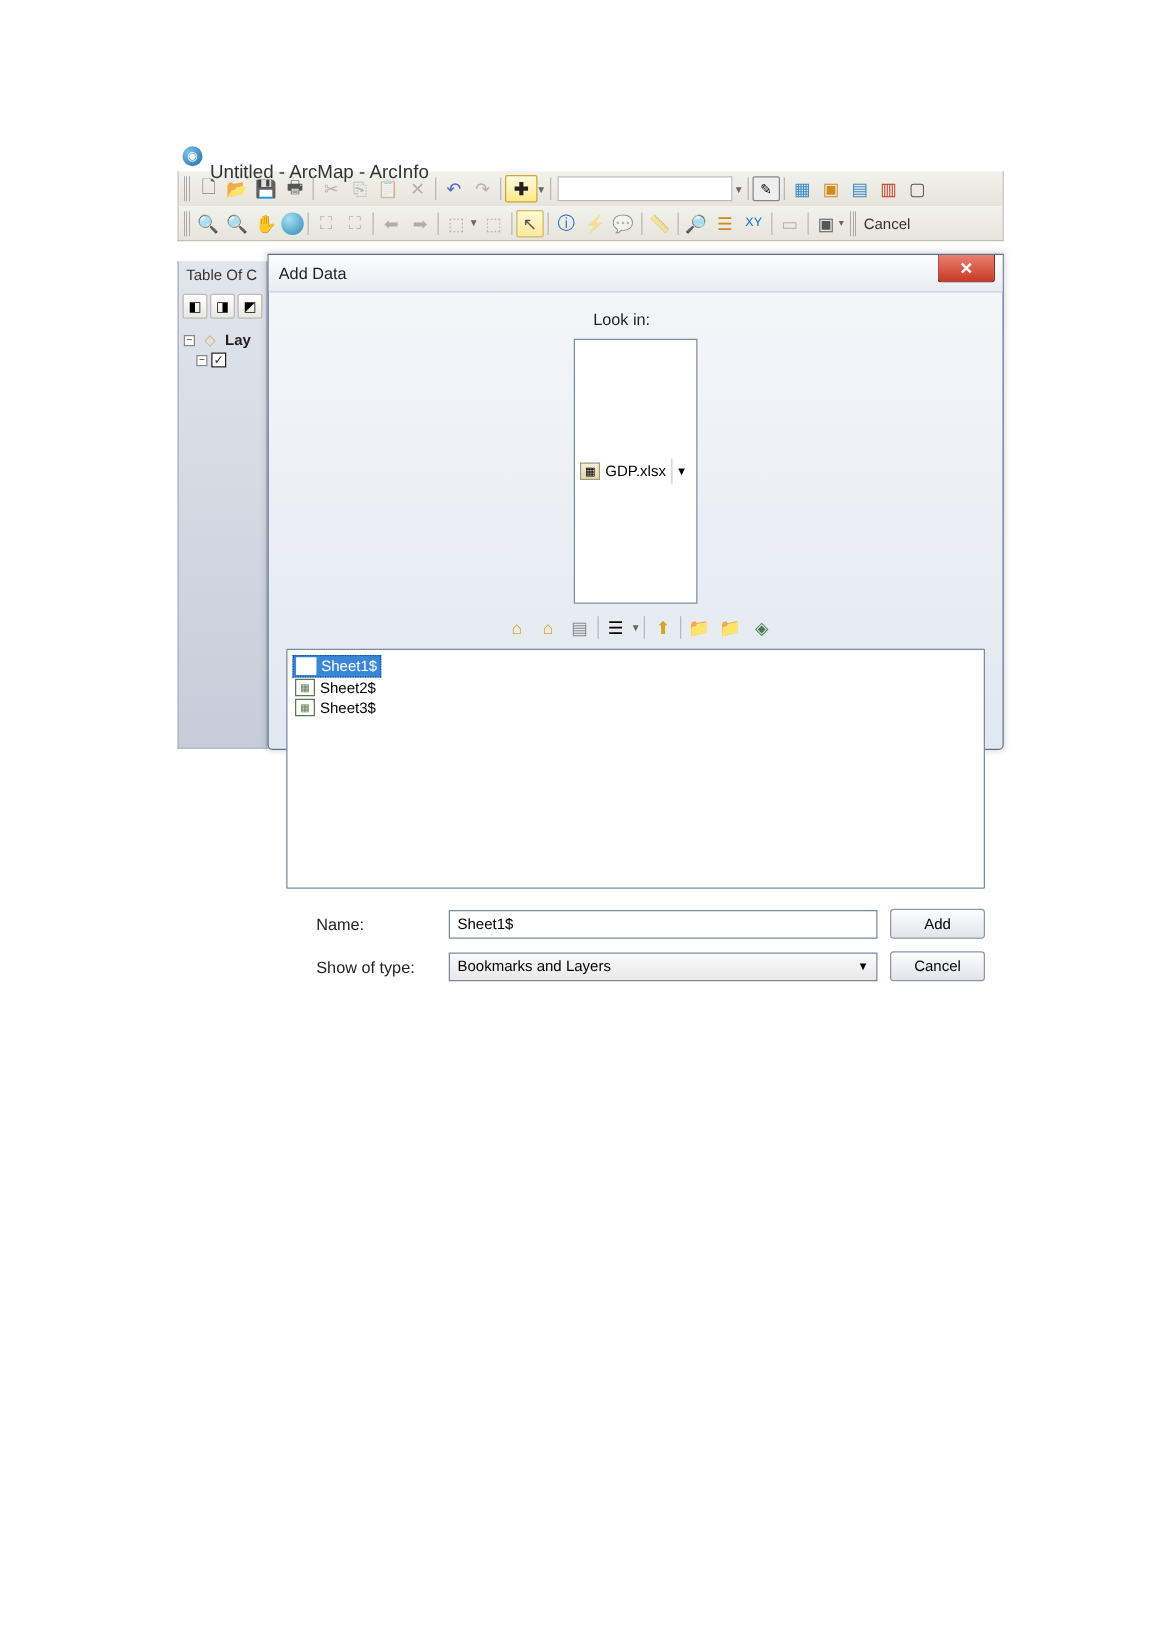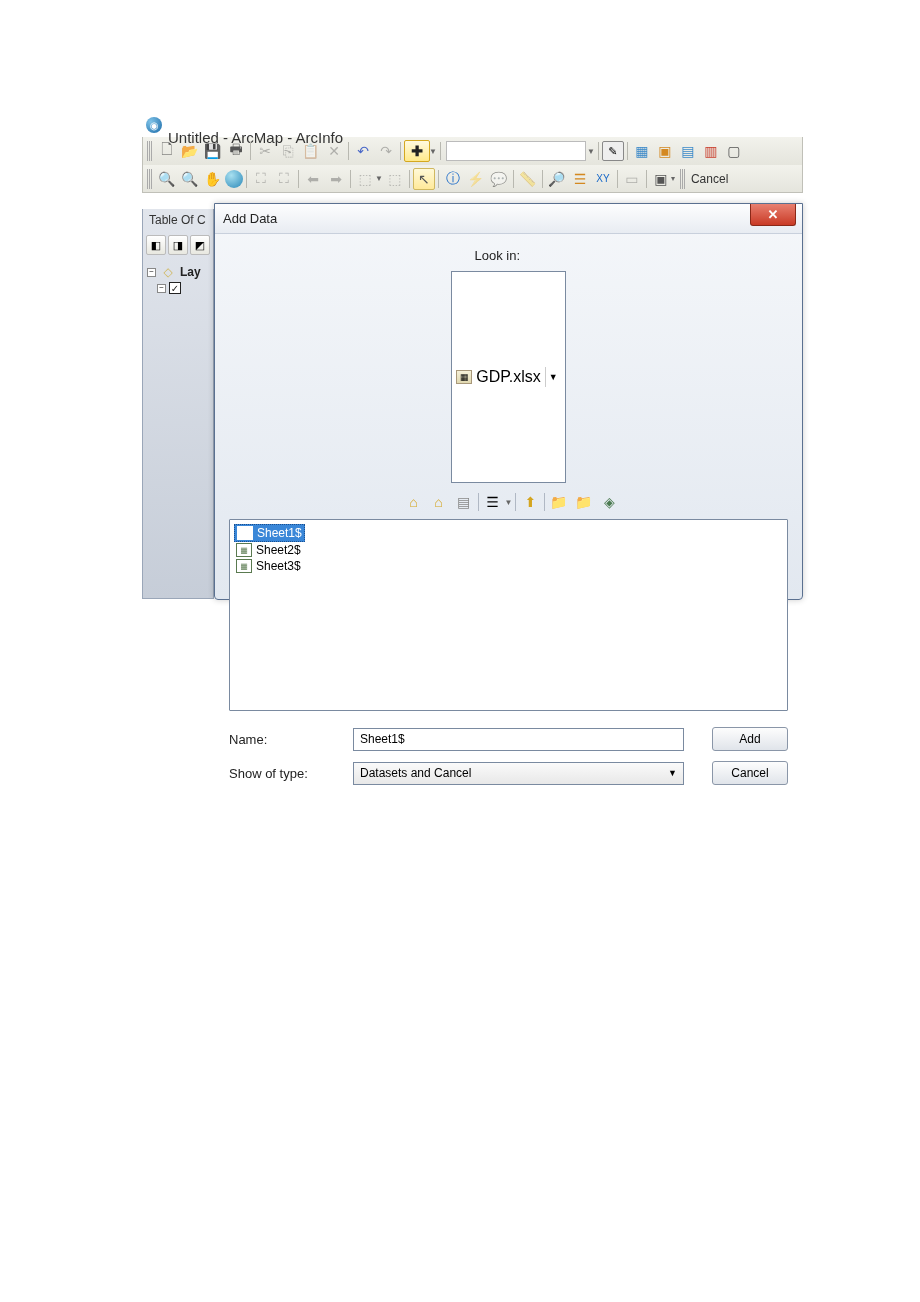--- a/index.html
+++ b/index.html
@@ -38,34 +38,34 @@
   
   .dialog { position: absolute; left: 72px; top: 90px; width: 589px; height: 397px; background: linear-gradient(#f5f7fa, #e2e8f0); border: 1px solid #5a7090; border-radius: 0 0 4px 4px; box-shadow: 0 0 6px rgba(0,0,0,0.2); }
   .dlg-title { height: 30px; background: linear-gradient(#fdfdfe, #e8ecf2); display: flex; align-items: center; padding: 0 8px; font-size: 13px; color: #222; border-bottom: 1px solid #c8d0dc; }
   .dlg-close { position: absolute; right: 6px; top: 0px; width: 46px; height: 22px; background: linear-gradient(#e88070, #c93a26); border: 1px solid #8a2818; border-top: none; border-radius: 0 0 3px 3px; color: #fff; display: flex; align-items: center; justify-content: center; font-size: 13px; font-weight: bold; }
   
   .dlg-body { padding: 14px 14px 10px 14px; }
   .lookin-row { display: flex; align-items: center; gap: 8px; margin-bottom: 6px; flex-direction: column; }
   .lbl { font-size: 13px; color: #222; width: 68px; }
   .lookin-box { flex: 0 0 212px; height: 22px; border: 1px solid #7a8aa0; background: #fff; display: flex; align-items: center; padding: 0 4px; gap: 4px; }
   .lookin-icon { width: 16px; height: 14px; background: linear-gradient(#f5f0d8, #e0d8b0); border: 1px solid #a8987a; display:flex;align-items:center;justify-content:center;font-size:9px;}
-  .lookin-text { flex: 1; font-size: 16px; }
+  .lookin-text { flex: 1; font-size: 12px; }
   .lookin-arrow { width: 16px; height: 20px; border-left: 1px solid #ccc; display:flex;align-items:center;justify-content:center;font-size:9px;}
   .nav-icons { display: flex; gap: 3px; align-items: center; margin-left: 6px; }
   .nav-btn { width: 22px; height: 22px; display: flex; align-items: center; justify-content: center; font-size: 14px; }
   .nav-sep { width: 1px; height: 18px; background: #b0b8c4; }
   
   .file-list { height: 192px; border: 1px solid #7a8aa0; background: #fff; border-radius: 1px; padding: 4px; }
   .file-item { display: flex; align-items: center; gap: 4px; font-size: 12px; padding: 1px 2px; width: fit-content; }
   .file-item.sel { background: #3a87d8; color: #fff; border: 1px dotted #1a5090; }
   .file-item.sel .file-icon { border-color:#fff; color:#fff;}
   .file-icon { width: 16px; height: 14px; border: 1px solid #5a7a50; background: #fff; display: flex; align-items: center; justify-content: center; font-size: 8px; color: #5a7a50; }
   
   .bottom-rows { margin-top: 16px; }
-  .brow { display: flex; align-items: center; gap: 28px; margin-bottom: 10px; }
+  .brow { display: flex; align-items: center; gap: 10px; margin-bottom: 10px; margin-left: 24px; }
   .blbl { width: 96px; font-size: 13px; color: #222; }
   .binput { flex: 1; height: 23px; border: 1px solid #7a8aa0; background: #fff; padding: 0 6px; font-size: 12px; display: flex; align-items: center; }
   .bselect { flex: 1; height: 23px; border: 1px solid #7a8aa0; background: linear-gradient(#fafafa,#e8e8e8); padding: 0 6px; font-size: 12px; display: flex; align-items: center; justify-content: space-between; }
   .dlg-btn { width: 76px; height: 24px; background: linear-gradient(#fdfdfd, #e0e4ea); border: 1px solid #8a96a8; border-radius: 3px; font-size: 12px; display: flex; align-items: center; justify-content: center; }
   
   .caption { margin-top: 514px; font-size: 15px; color: #000; font-family: SimSun, serif; }
 </style>
 </head>
 <body>
 
@@ -213,21 +213,21 @@
             <div class="binput">
                 <span>Sheet1$</span>
               </div>
             <div class="dlg-btn">
                 <span>Add</span>
               </div>
           </div>
           <div class="brow">
             <span class="blbl">Show of type:</span>
             <div class="bselect">
-              <span>Datasets and Cancel</span>
+              <span>Bookmarks and Layers</span>
               <span style="font-size:9px">▼</span>
             </div>
             <div class="dlg-btn">
                 <span>Cancel</span>
               </div>
           </div>
         </div>
       </div>
     </div>
 

